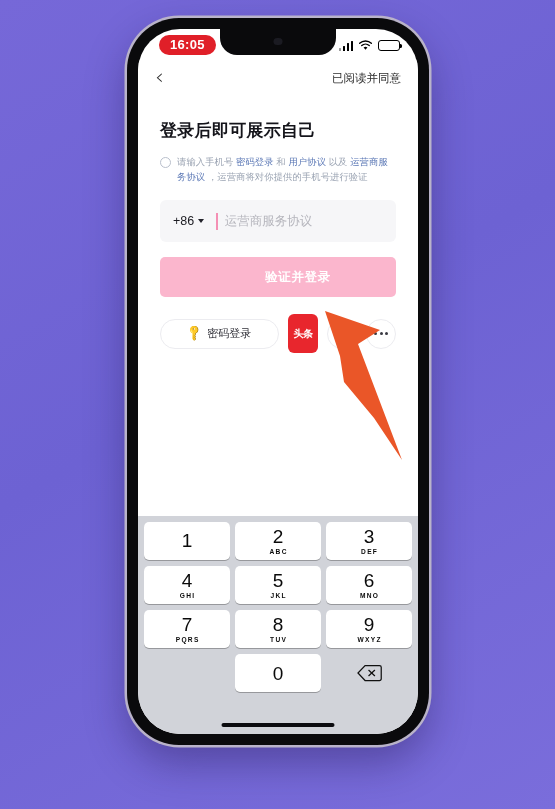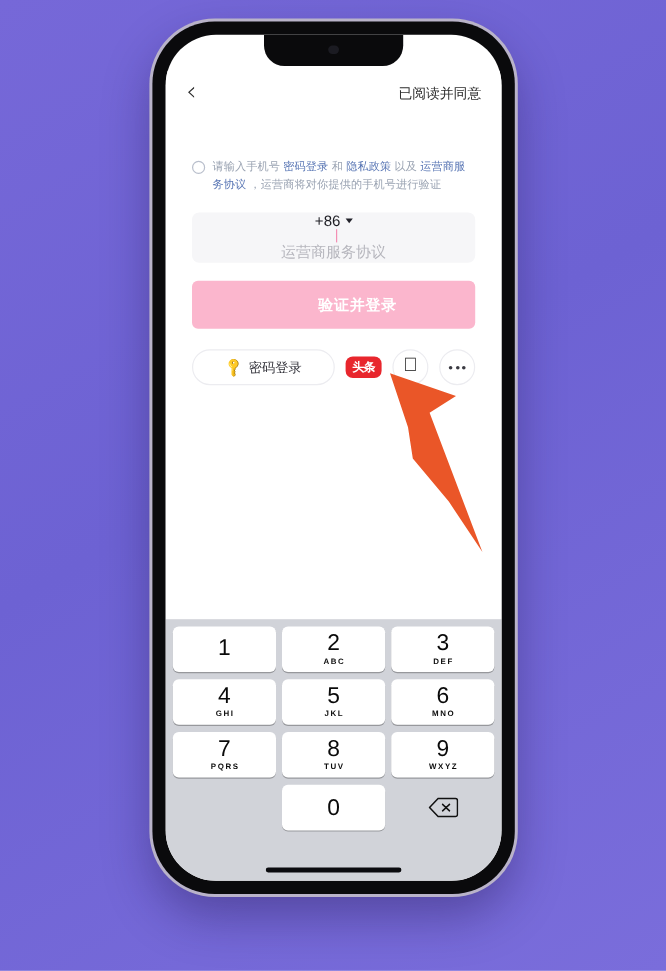--- a/index.html
+++ b/index.html
@@ -167,21 +167,20 @@
 
   
   #phone-input-field {
     margin-top: 15px;
     height: 42px;
     background: #f6f6f8;
     border-radius: 6px;
     display: flex;
     align-items: center;
     padding: 0 13px;
-    flex-direction: column;
   }
   #country-code {
     font-size: 12.5px;
     color: #1c1c22;
     display: flex;
     align-items: center;
     gap: 4px;
   }
   #country-code .caret {
     width: 0; height: 0;
@@ -259,21 +258,21 @@
     width: 30px; height: 30px;
     border-radius: 50%;
     border: 1px solid #ececf0;
     background: #fff;
     display: flex;
     align-items: center;
     justify-content: center;
     cursor: pointer;
   }
   #toutiao-logo {
-    width: 30px; height: 18px;
+    width: 30px; height: 39px;
     background: #e8262d;
     border-radius: 6px;
     display: flex;
     align-items: center;
     justify-content: center;
     color: #fff;
     font-size: 10px;
     font-weight: bold;
     letter-spacing: -0.5px;
     flex: 0 0 auto;
@@ -352,32 +351,50 @@
 </head>
 <body>
 
 <div id="phone-frame">
   <div id="phone-screen">
 
     <div id="notch">
       <div id="notch-speaker"></div>
     </div>
 
+    <div id="status-bar">
+      <div id="time-badge">16:05</div>
+      <div id="status-icons">
+        <span class="sig-bars">
+            <i></i>
+            <i></i>
+            <i></i>
+            <i></i>
+          </span>
+        <svg width="15" height="11" viewBox="0 0 16 12">
+          <path d="M8 10.6 5.9 8.3a3 3 0 0 1 4.2 0z" fill="#000"></path>
+          <path d="M3.9 6.1a6 6 0 0 1 8.2 0" stroke="#000" stroke-width="1.5" fill="none" stroke-linecap="round"></path>
+          <path d="M1.6 3.6a9.3 9.3 0 0 1 12.8 0" stroke="#000" stroke-width="1.5" fill="none" stroke-linecap="round"></path>
+        </svg>
+        <span id="battery-icon"><span id="battery-fill"></span></span>
+      </div>
+    </div>
 
     <div id="nav-bar">
       <div id="back-button">‹</div>
       <div id="help-settings">已阅读并同意</div>
     </div>
 
     <div id="app-content">
 
+      <div id="page-title">登录后即可展示自己</div>
 
       <div id="agreement-row">
         <div id="agreement-checkbox"></div>
-        <div id="agreement-text"><span>请输入手机号 </span><span class="lnk">密码登录</span><span> 和 </span><span class="lnk">隐私政策</span><span> 以及 </span><span class="lnk">运营商服务协议</span><span> ，运营商将对你提供的手机号进行验证</span></div>
+        <div id="agreement-text"><span>请输入手机号 </span><span class="lnk">密码登录</span><span> 和 </span><span class="lnk">用户协议</span><span> 以及 </span><span class="lnk">运营商服务协议</span><span> ，运营商将对你提供的手机号进行验证</span></div>
       </div>
 
       <div id="phone-input-field">
         <div id="country-code">
           <span>+86</span>
           <span class="caret"></span>
         </div>
         <div id="caret-bar"></div>
         <div id="phone-placeholder">运营商服务协议</div>
       </div>

